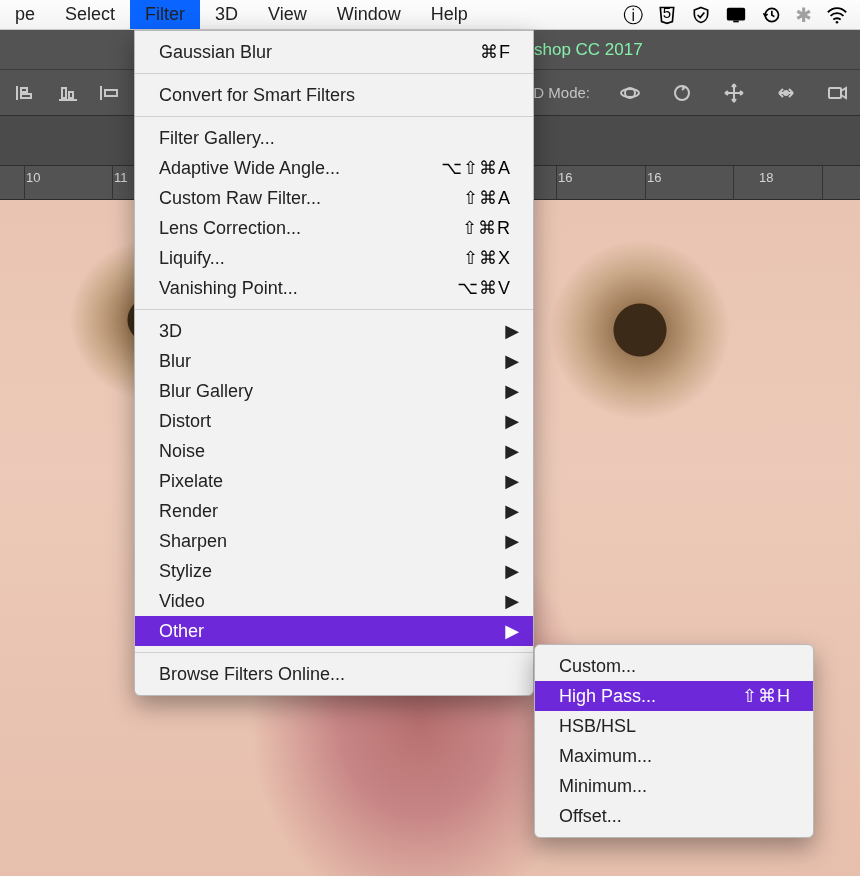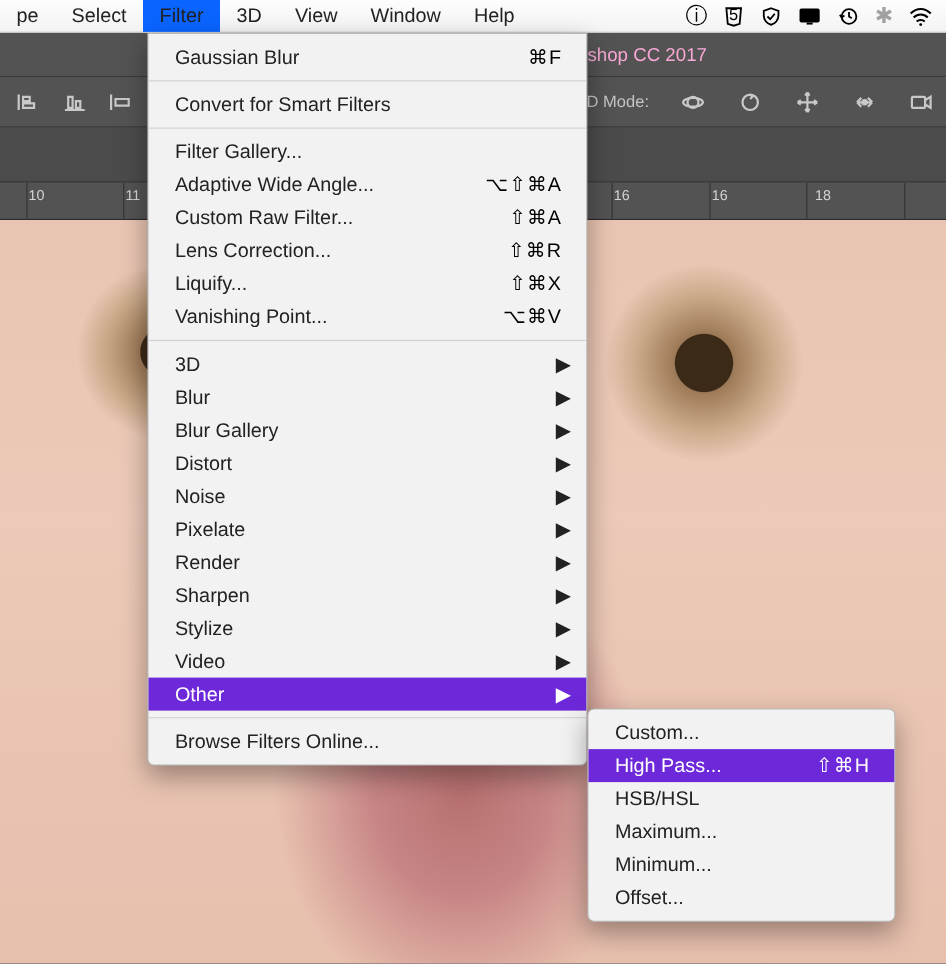--- a/index.html
+++ b/index.html
@@ -33,21 +33,21 @@
   .glyph { font-size: 20px; line-height: 1; }
   .dim { opacity: 0.35; }
 
   
   .titlebar {
     position: absolute; left: 0; top: 30px; height: 40px; width: 860px;
     background: #535353; border-bottom: 1px solid #3c3c3c;
     display: flex; align-items: center;
   }
   .titlebar .left-gap { width: 534px; }
-  .titlebar .apptitle { color: #f9a8d4; font-size: 17px; }
+  .titlebar .apptitle { color: #86efac; font-size: 17px; }
 
   .optionsbar {
     position: absolute; left: 0; top: 70px; height: 46px; width: 860px;
     background: #535353; border-bottom: 1px solid #2f2f2f;
     display: flex; align-items: center; gap: 18px; padding-left: 14px;
   }
   .optionsbar .toolicon { width: 24px; height: 24px; display:flex; align-items:center; justify-content:center; }
   .optionsbar svg { stroke: #c9c9c9; fill: none; stroke-width: 2; }
   .optionsbar .label { color: #c4c4c4; font-size: 15px; }
   .optionsbar .right { position: absolute; right: 10px; display:flex; align-items:center; gap:28px; }
@@ -205,21 +205,21 @@
   <div class="ruler">
     <div class="tick" style="left:24px"></div>
       <div class="ticklabel" style="left:24px">10</div>
     <div class="tick" style="left:112px"></div>
       <div class="ticklabel" style="left:112px">11</div>
     <div class="tick" style="left:556px"></div>
       <div class="ticklabel" style="left:556px">16</div>
     <div class="tick" style="left:645px"></div>
       <div class="ticklabel" style="left:645px">16</div>
     <div class="tick" style="left:733px"></div>
-      <div class="ticklabel" style="left:739px">18</div>
+      <div class="ticklabel" style="left:757px">18</div>
     <div class="tick" style="left:822px"></div>
   </div>
 
   <div class="menu filter">
     <div class="row">
       <span class="label">Gaussian Blur</span>
       <span class="shortcut">⌘F</span>
     </div>
     <hr>
     <div class="row">

